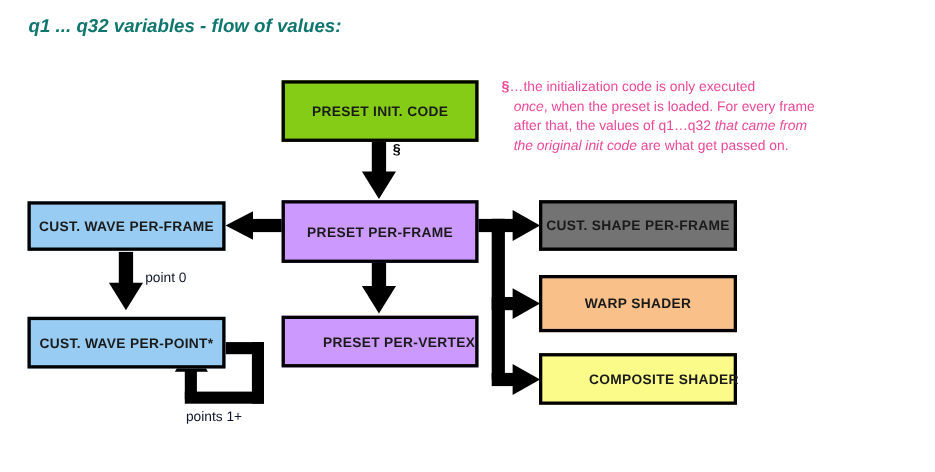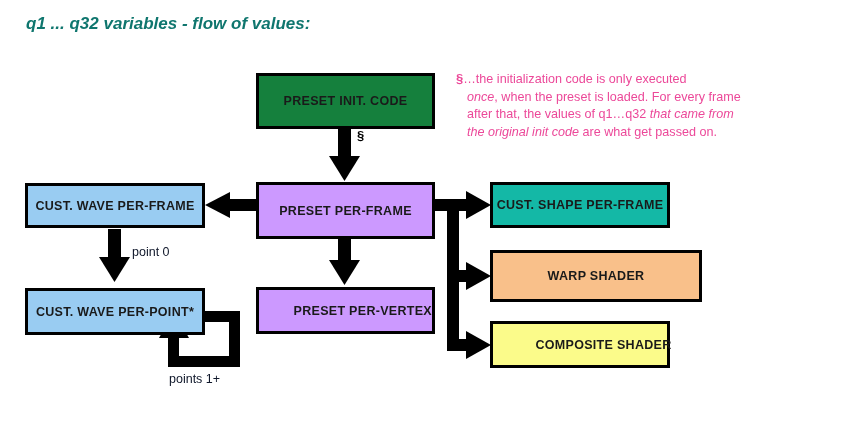--- a/index.html
+++ b/index.html
@@ -136,45 +136,45 @@
       <polygon points="466,191 466,219 491,205" fill="#000"></polygon>
 
       <rect x="447" y="270" width="30" height="12" fill="#000"></rect>
       <polygon points="466,262 466,290 491,276" fill="#000"></polygon>
 
       <rect x="447" y="339" width="30" height="12" fill="#000"></rect>
       <polygon points="466,331 466,359 491,345" fill="#000"></polygon>
     </g>
   </svg>
 
-  <div class="node" style="left:256px; top:73px; width:179px; height:56px; background:#15803d;">
+  <div class="node" style="left:256px; top:73px; width:179px; height:56px; background:#84cc16;">
     <span>PRESET INIT. CODE</span>
   </div>
 
   <div class="node" style="left:256px; top:182px; width:179px; height:57px; background:#cc99ff;">
     <span>PRESET PER-FRAME</span>
   </div>
 
   <div class="node" style="left:256px; top:287px; width:179px; height:47px; background:#cc99ff;justify-content:flex-end;">
     <span>PRESET PER-VERTEX</span>
   </div>
 
   <div class="node" style="left:25px; top:183px; width:180px; height:45px; background:#99ccf2;">
     <span>CUST. WAVE PER-FRAME</span>
   </div>
 
   <div class="node" style="left:25px; top:288px; width:180px; height:47px; background:#99ccf2;">
     <span>CUST. WAVE PER-POINT*</span>
   </div>
 
-  <div class="node" style="left:490px; top:182px; width:180px; height:46px; background:#14b8a6;">
+  <div class="node" style="left:490px; top:182px; width:180px; height:46px; background:#737373;">
     <span>CUST. SHAPE PER-FRAME</span>
   </div>
 
-  <div class="node" style="left:490px; top:250px; width:212px; height:52px; background:#f9c08a;">
+  <div class="node" style="left:490px; top:250px; width:180px; height:52px; background:#f9c08a;">
     <span>WARP SHADER</span>
   </div>
 
   <div class="node" style="left:490px; top:321px; width:180px; height:47px; background:#fbfb8a;padding-left:47px;">
     <span>COMPOSITE SHADER</span>
   </div>
 
   <div class="footnote-marker" style="left:357px; top:128px;">§</div>
 
   <div class="edge-label" style="left:132px; top:245px;">point 0</div>

